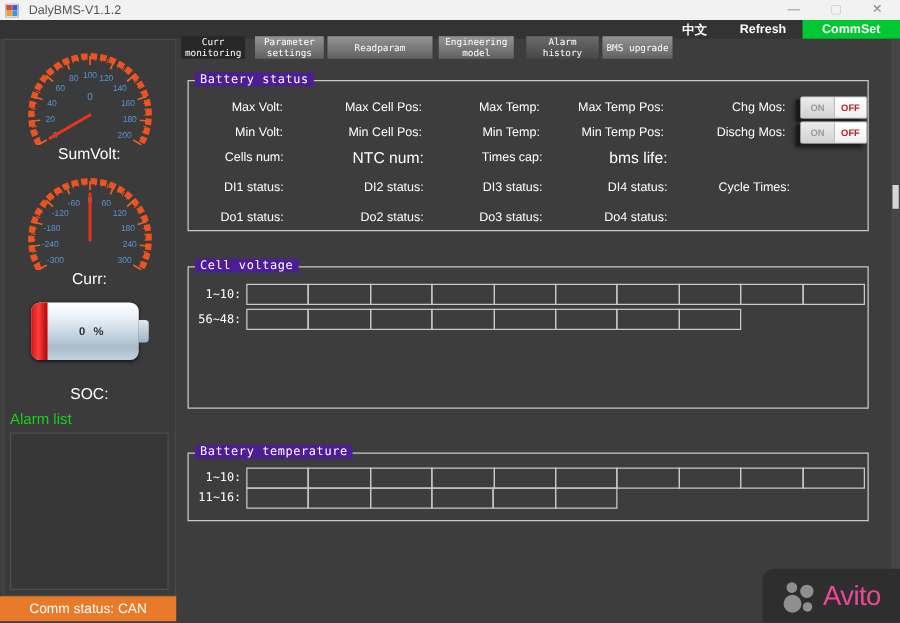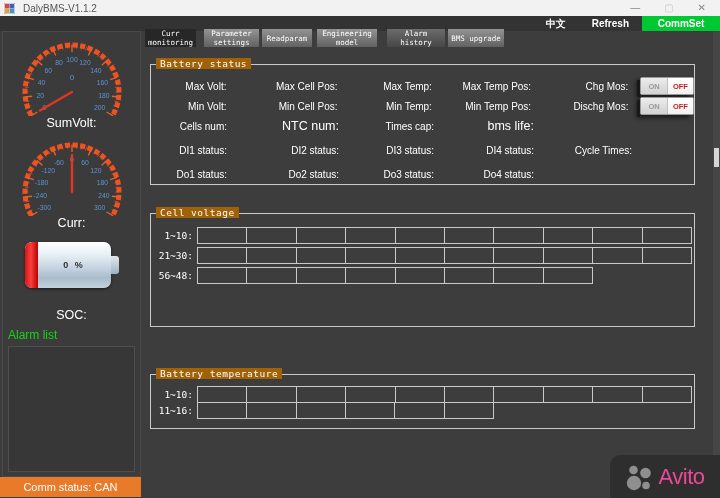--- a/index.html
+++ b/index.html
@@ -21,32 +21,32 @@
   .tb-btn{color:#fff;font-size:10px;font-weight:bold;padding:0 13px;cursor:pointer;}
   .commset-btn{height:15px;min-width:66px;background:#00c832;color:#fff;font-size:10px;font-weight:bold;
     display:flex;align-items:center;justify-content:center;cursor:pointer;padding:0 6px;}
   
   .tabbar{position:absolute;left:145px;top:29px;height:18px;display:flex;align-items:stretch;}
   .tab{box-sizing:border-box;display:flex;align-items:center;justify-content:center;text-align:center;
     font-family:"DejaVu Sans Mono",monospace;font-size:7.5px;line-height:1.2;color:#fff;
     background:linear-gradient(#949494,#616161);cursor:pointer;padding:0 2px;}
   .tab:nth-child(1){width:51px;margin-right:8px;}
   .tab:nth-child(2){width:55px;margin-right:3px;}
-  .tab:nth-child(3){width:50px;margin-right:5px;}
+  .tab:nth-child(3){width:84px;margin-right:5px;}
   .tab:nth-child(4){width:60px;margin-right:10px;}
   .tab:nth-child(5){width:58px;margin-right:3px;}
   .tab:nth-child(6){width:56px;}
   .tab.active{background:#272727;}
   .tab.dark{background:linear-gradient(#6b6b6b,#474747);}
   
   .group{position:absolute;border:1px solid #c9c9c9;box-sizing:border-box;}
   #bs-group{left:150px;top:64px;width:545px;height:121px;}
   #cv-group{left:150px;top:213px;width:545px;height:114px;}
-  #bt-group{left:150px;top:374px;width:545px;height:55px;}
-  .legend{position:absolute;top:-7px;left:5px;background:#a16207;padding:0 4px;
+  #bt-group{left:150px;top:362px;width:545px;height:55px;}
+  .legend{position:absolute;top:-7px;left:5px;background:#4c1d95;padding:0 4px;
     font-family:"DejaVu Sans Mono",monospace;font-size:9.5px;color:#fff;letter-spacing:.5px;}
   
   #bs-rows{position:absolute;left:4px;right:0;top:0;bottom:0;padding-top:11px;}
   .bs-row{display:flex;height:20px;align-items:center;}
   .bs-row.gap{margin-top:4px;}
   .bs-cell{text-align:right;font-size:10px;color:#fff;white-space:nowrap;}
   .bs-c0{width:72px;}.bs-c1{width:112px;}.bs-c2{width:95px;}.bs-c3{width:100px;}.bs-c4{width:98px;}
   .bs-cell.large{font-size:12.5px;}
   .toggle{position:relative;margin-left:12px;width:52px;height:16px;display:flex;border:1px solid #9a9a9a;
     border-radius:2px;overflow:visible;cursor:pointer;box-shadow:-4px 3px 4px rgba(0,0,0,.55);background:#fff;}
@@ -319,35 +319,20 @@
           <div class="grid-cell"></div>
           <div class="grid-cell"></div>
           <div class="grid-cell"></div>
           <div class="grid-cell"></div>
           <div class="grid-cell"></div>
           <div class="grid-cell"></div>
           <div class="grid-cell"></div>
         </div>
       </div>
       <div class="grid-row">
-        <div class="grid-label">21~30:</div>
-        <div class="grid-cells" style="width: 495px;">
-          <div class="grid-cell"></div>
-          <div class="grid-cell"></div>
-          <div class="grid-cell"></div>
-          <div class="grid-cell"></div>
-          <div class="grid-cell"></div>
-          <div class="grid-cell"></div>
-          <div class="grid-cell"></div>
-          <div class="grid-cell"></div>
-          <div class="grid-cell"></div>
-          <div class="grid-cell"></div>
-        </div>
-      </div>
-      <div class="grid-row">
         <div class="grid-label">56~48:</div>
         <div class="grid-cells" style="width: 396px;">
           <div class="grid-cell"></div>
           <div class="grid-cell"></div>
           <div class="grid-cell"></div>
           <div class="grid-cell"></div>
           <div class="grid-cell"></div>
           <div class="grid-cell"></div>
           <div class="grid-cell"></div>
           <div class="grid-cell"></div>

